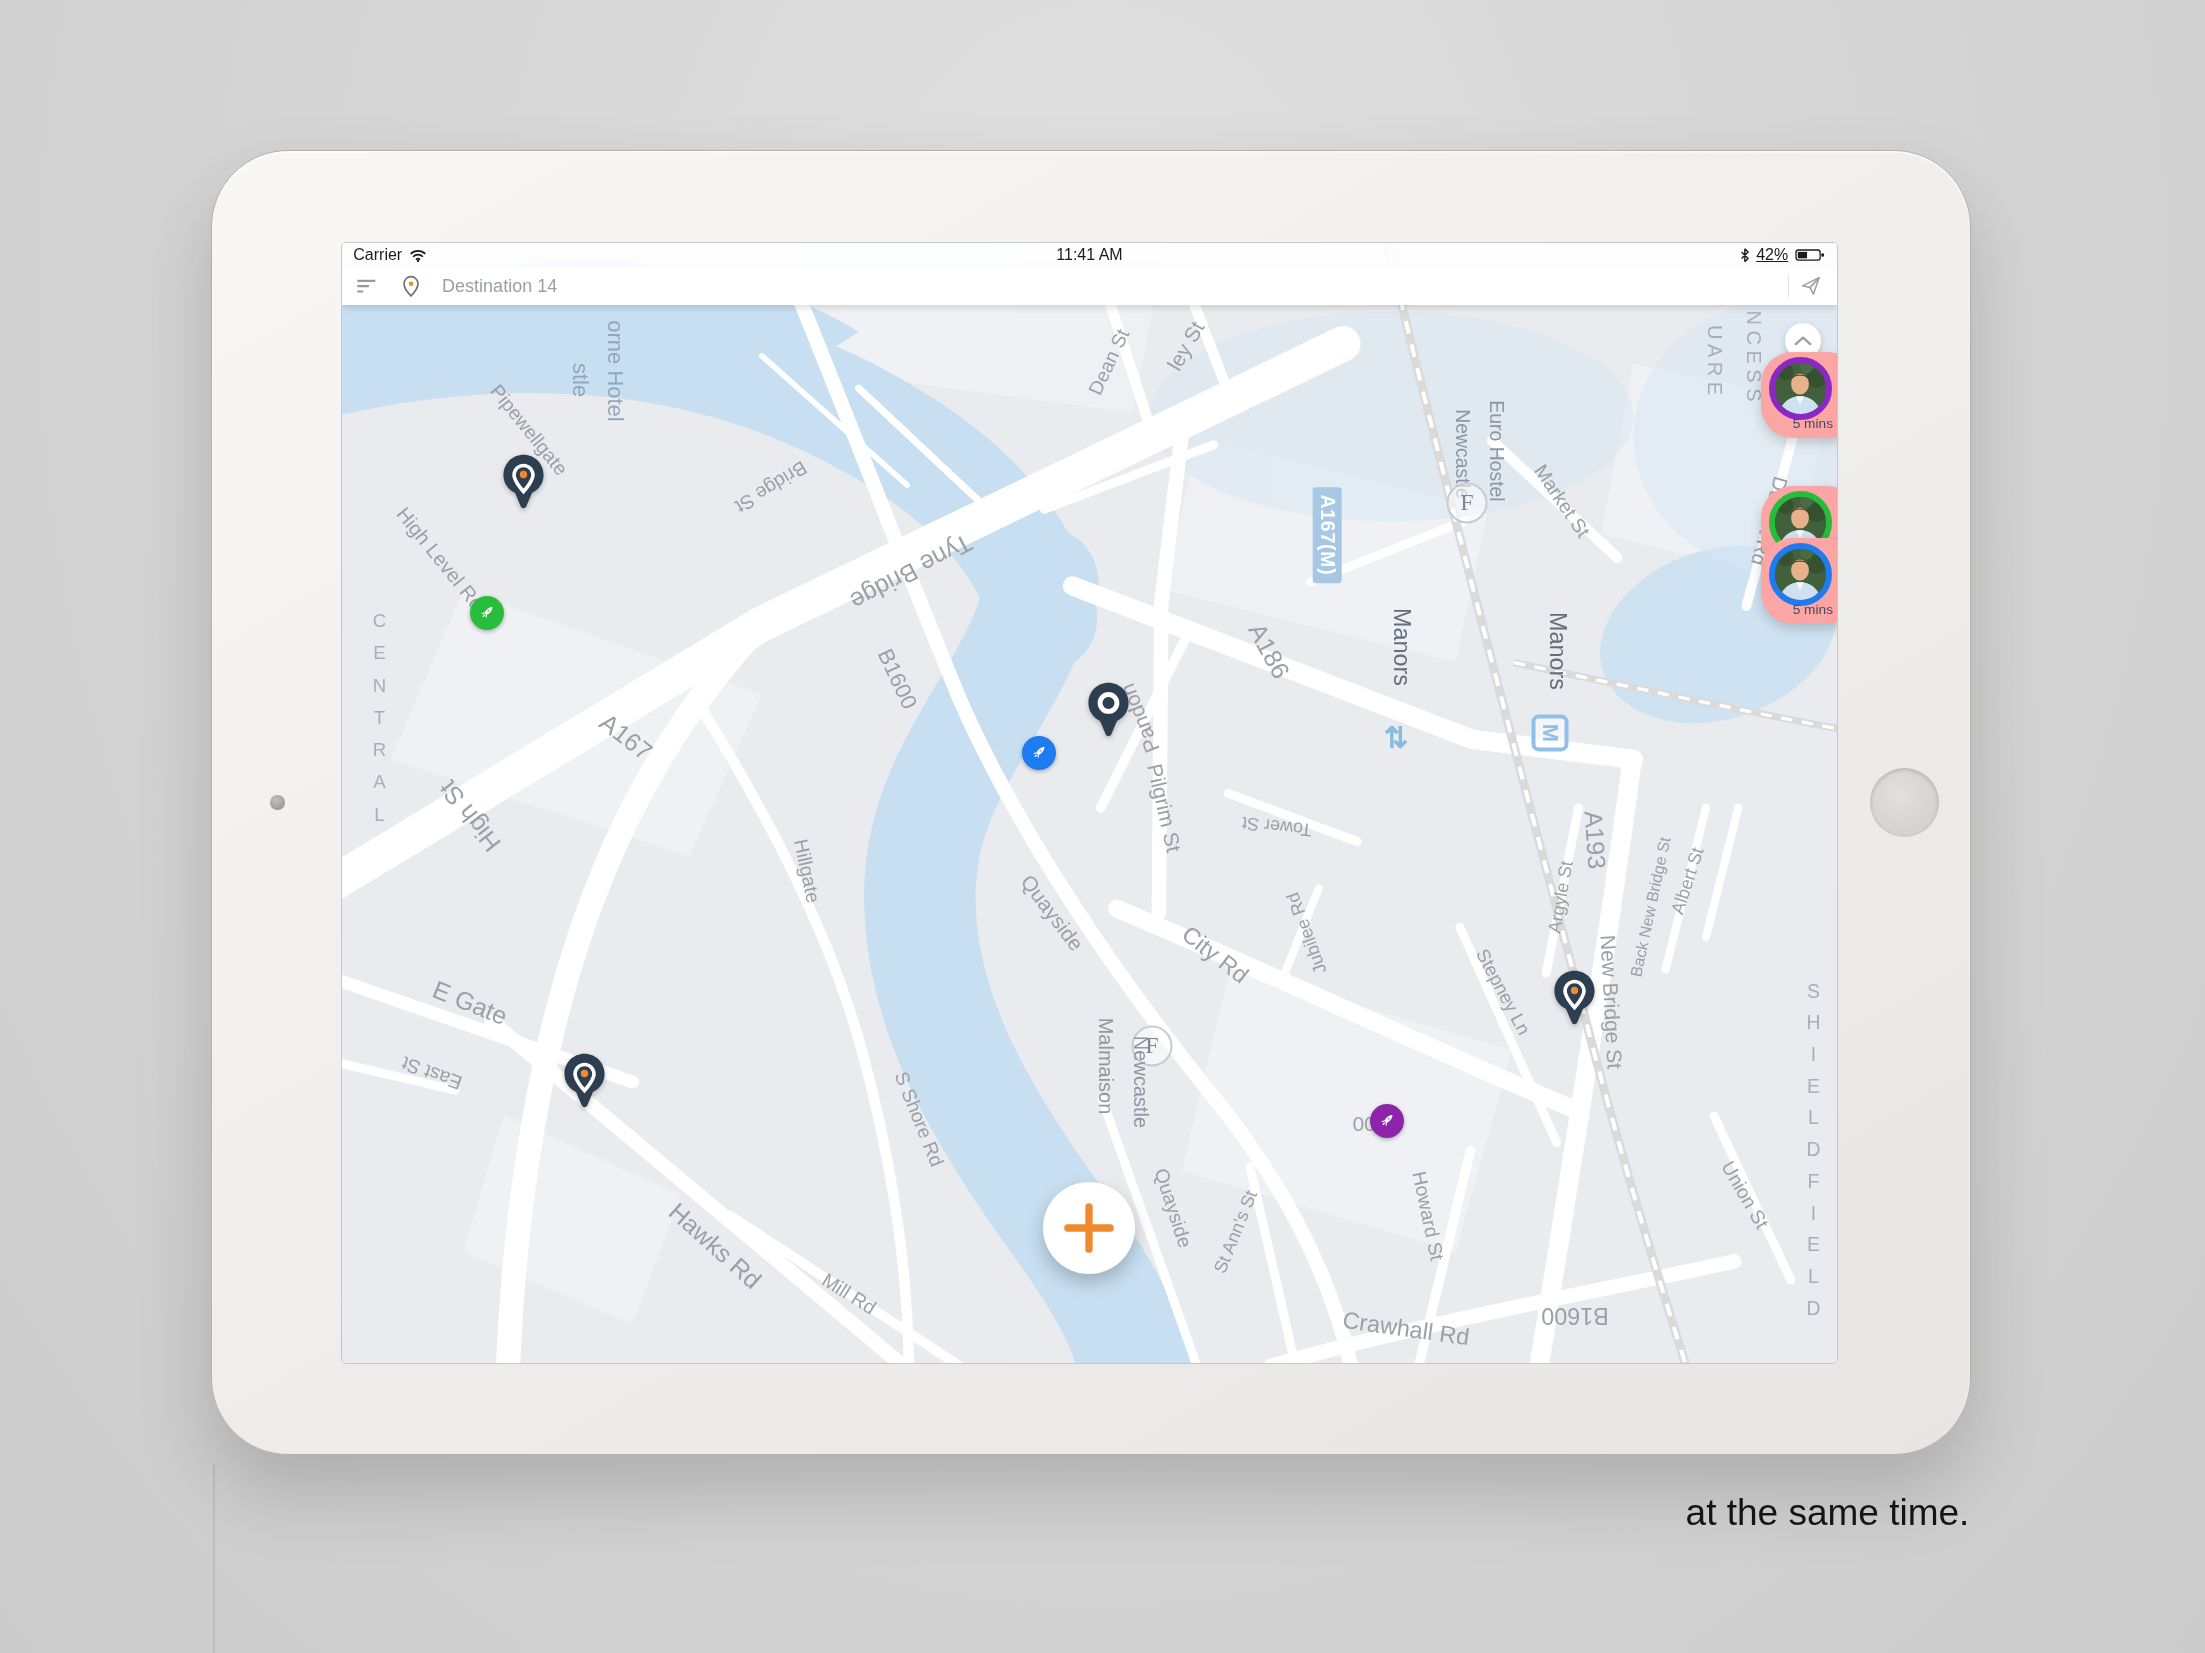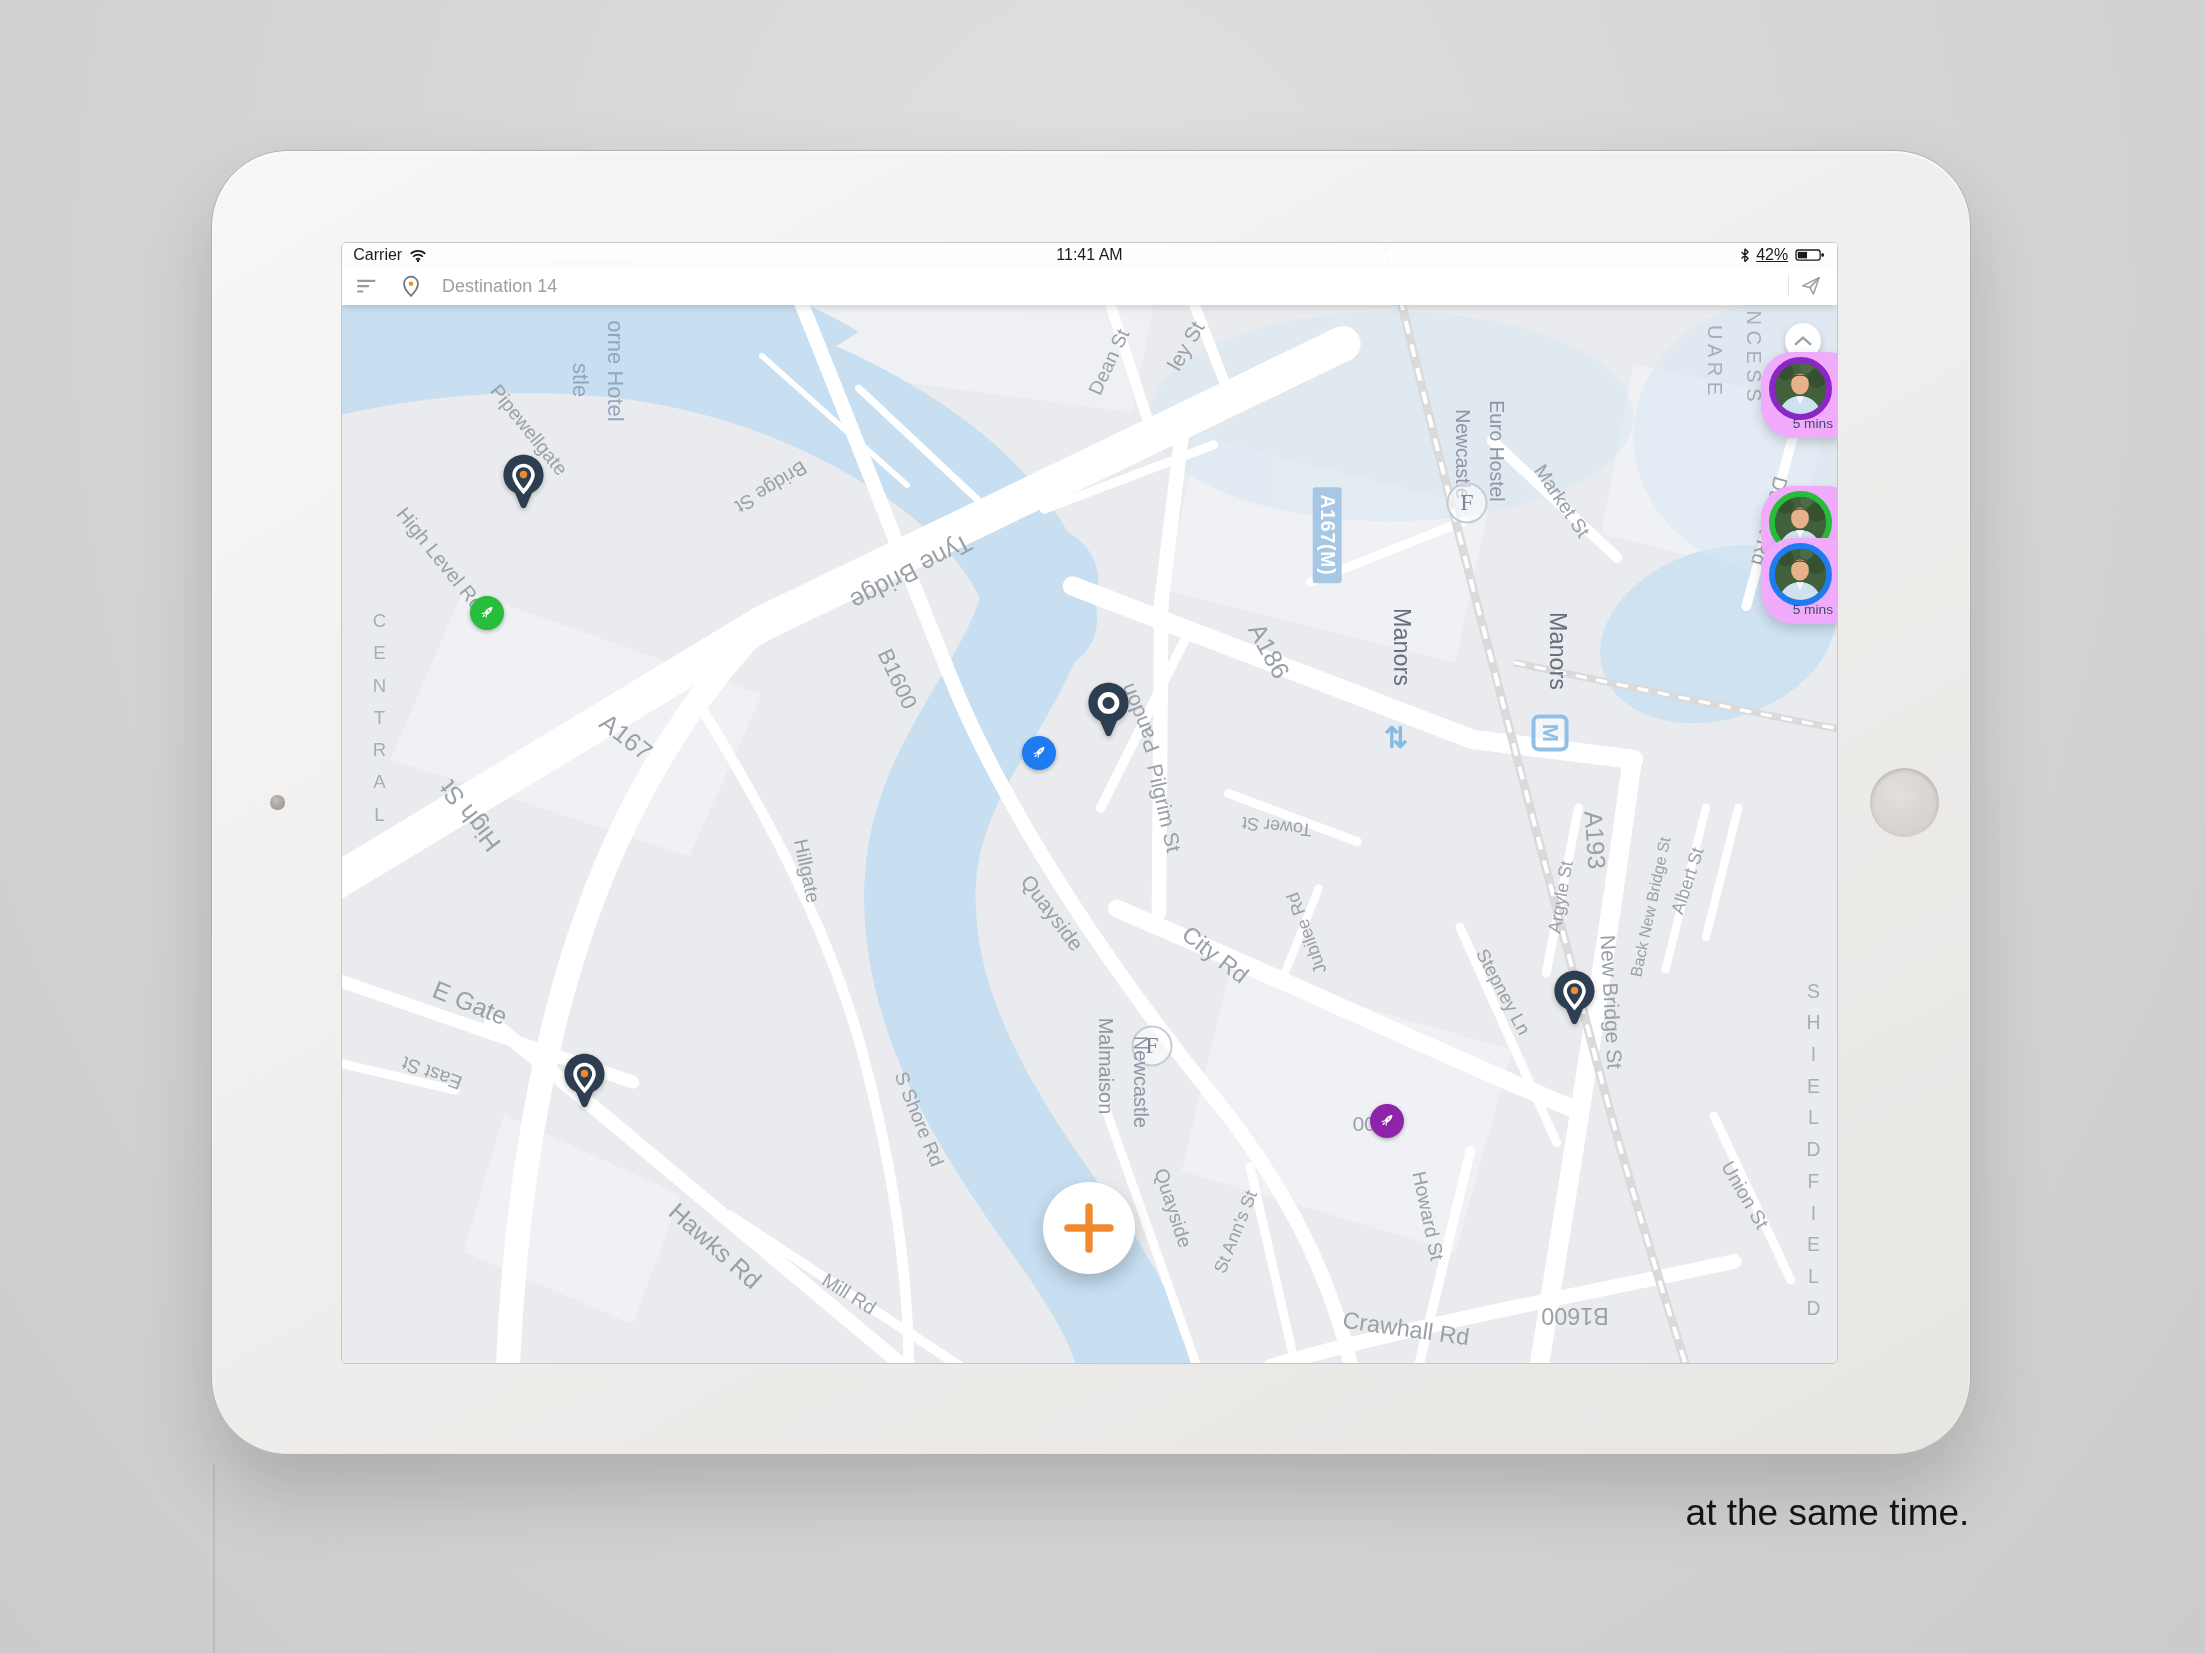--- a/index.html
+++ b/index.html
@@ -56,21 +56,21 @@
     display:flex;align-items:center;box-shadow:0 2.4px 7.3px rgba(0,0,0,.16);}
   .searchbar .sort{margin-left:14.5px;}
   .searchbar .spin{margin-left:24px;}
   .phold{margin-left:22.6px;font-size:18px;color:#9aa0a6;}
   .sdivider{width:0.8px;height:22.6px;background:#e2e2e2;margin-left:auto;}
   .splane{margin:0 14.5px 0 11.3px;}
   
   .chev{position:absolute;left:1443px;top:80px;width:36px;height:36px;border-radius:50%;
     background:#fff;z-index:7;display:flex;align-items:center;justify-content:center;
     box-shadow:0 2.4px 6.5px rgba(0,0,0,.2);}
-  .dcard{position:absolute;left:1419px;width:98px;height:86px;background:#f0abfc;
+  .dcard{position:absolute;left:1419px;width:98px;height:86px;background:#fca5a5;
     border-radius:32px;z-index:7;box-shadow:0 4.8px 11.3px rgba(0,0,0,.18);}
   .dring{position:absolute;left:8px;top:4.8px;width:63px;height:63px;border:6.5px solid #888;
     border-radius:50%;overflow:hidden;box-sizing:border-box;background:#41603c;}
   .dring svg{display:block;margin:-0.8px;}
   .dlabel{position:absolute;right:26px;bottom:7.3px;font-size:13.7px;color:#3d4c63;font-weight:500;}
   .fab{position:absolute;left:701px;top:939px;width:92px;height:92px;border-radius:50%;
     background:#fff;z-index:6;display:flex;align-items:center;justify-content:center;
     box-shadow:0 8px 18px rgba(0,0,0,.22);}
   
   .caption{position:absolute;left:1661px;top:1487px;width:333px;text-align:center;

